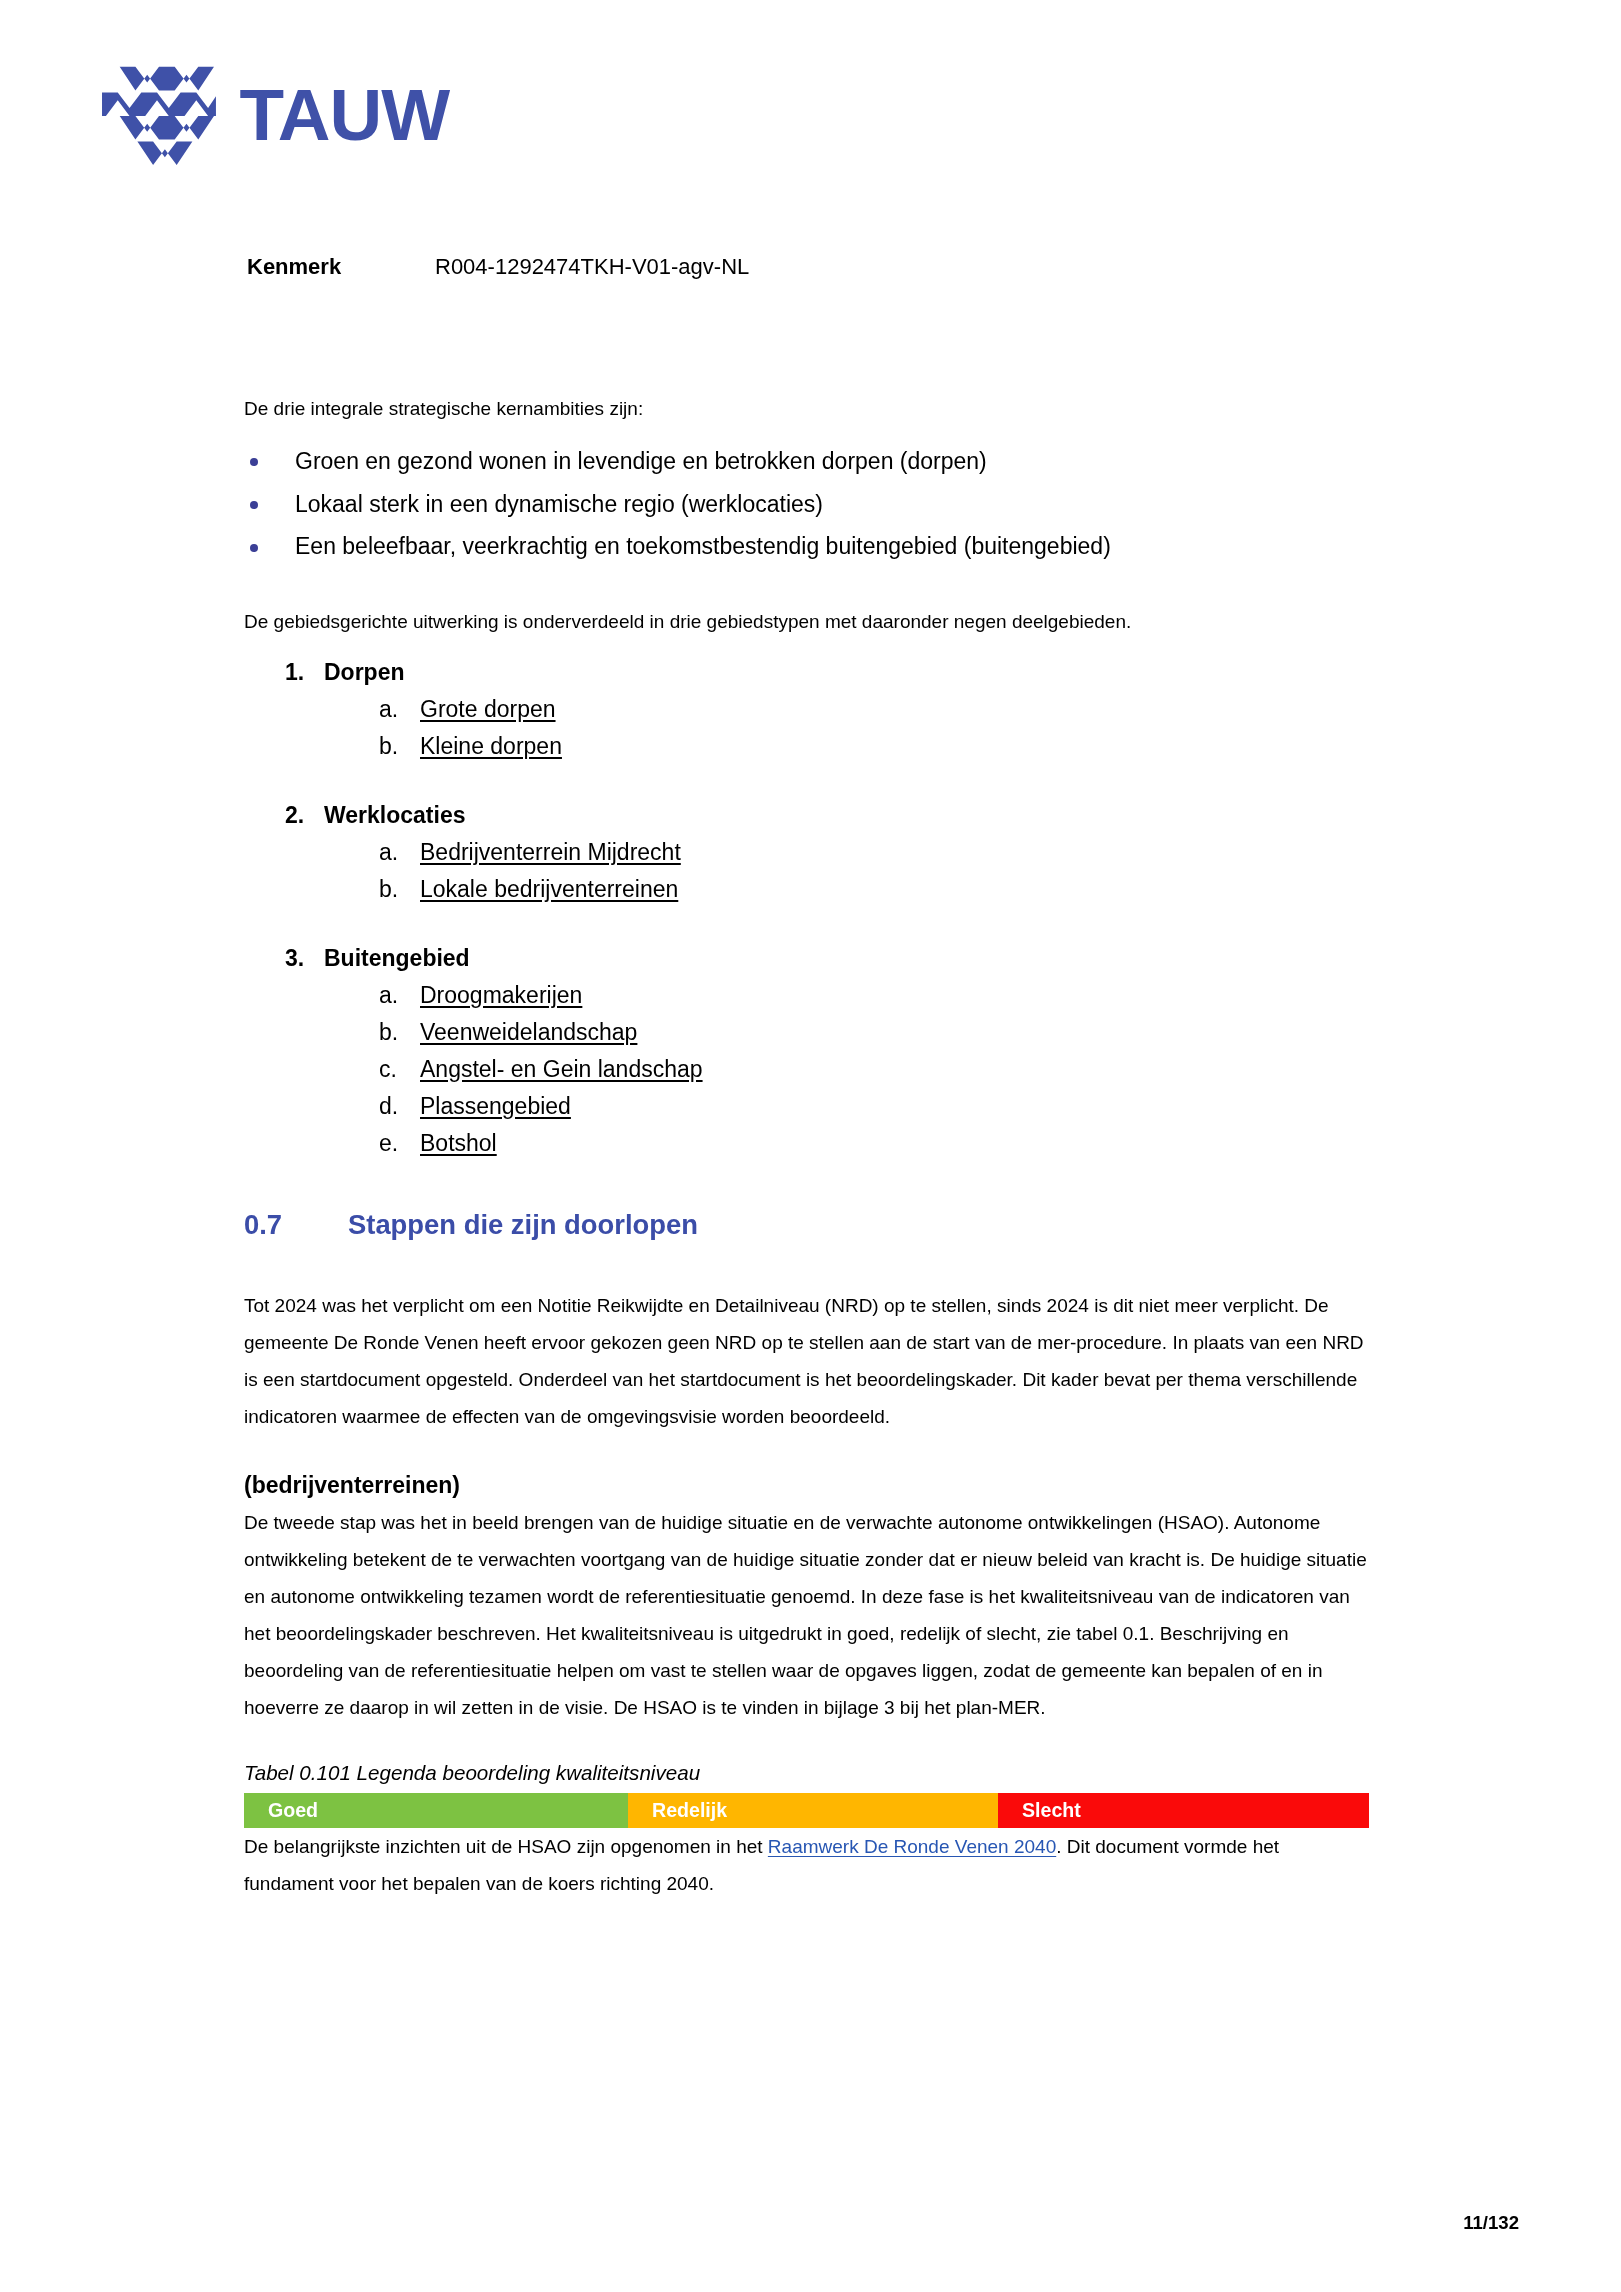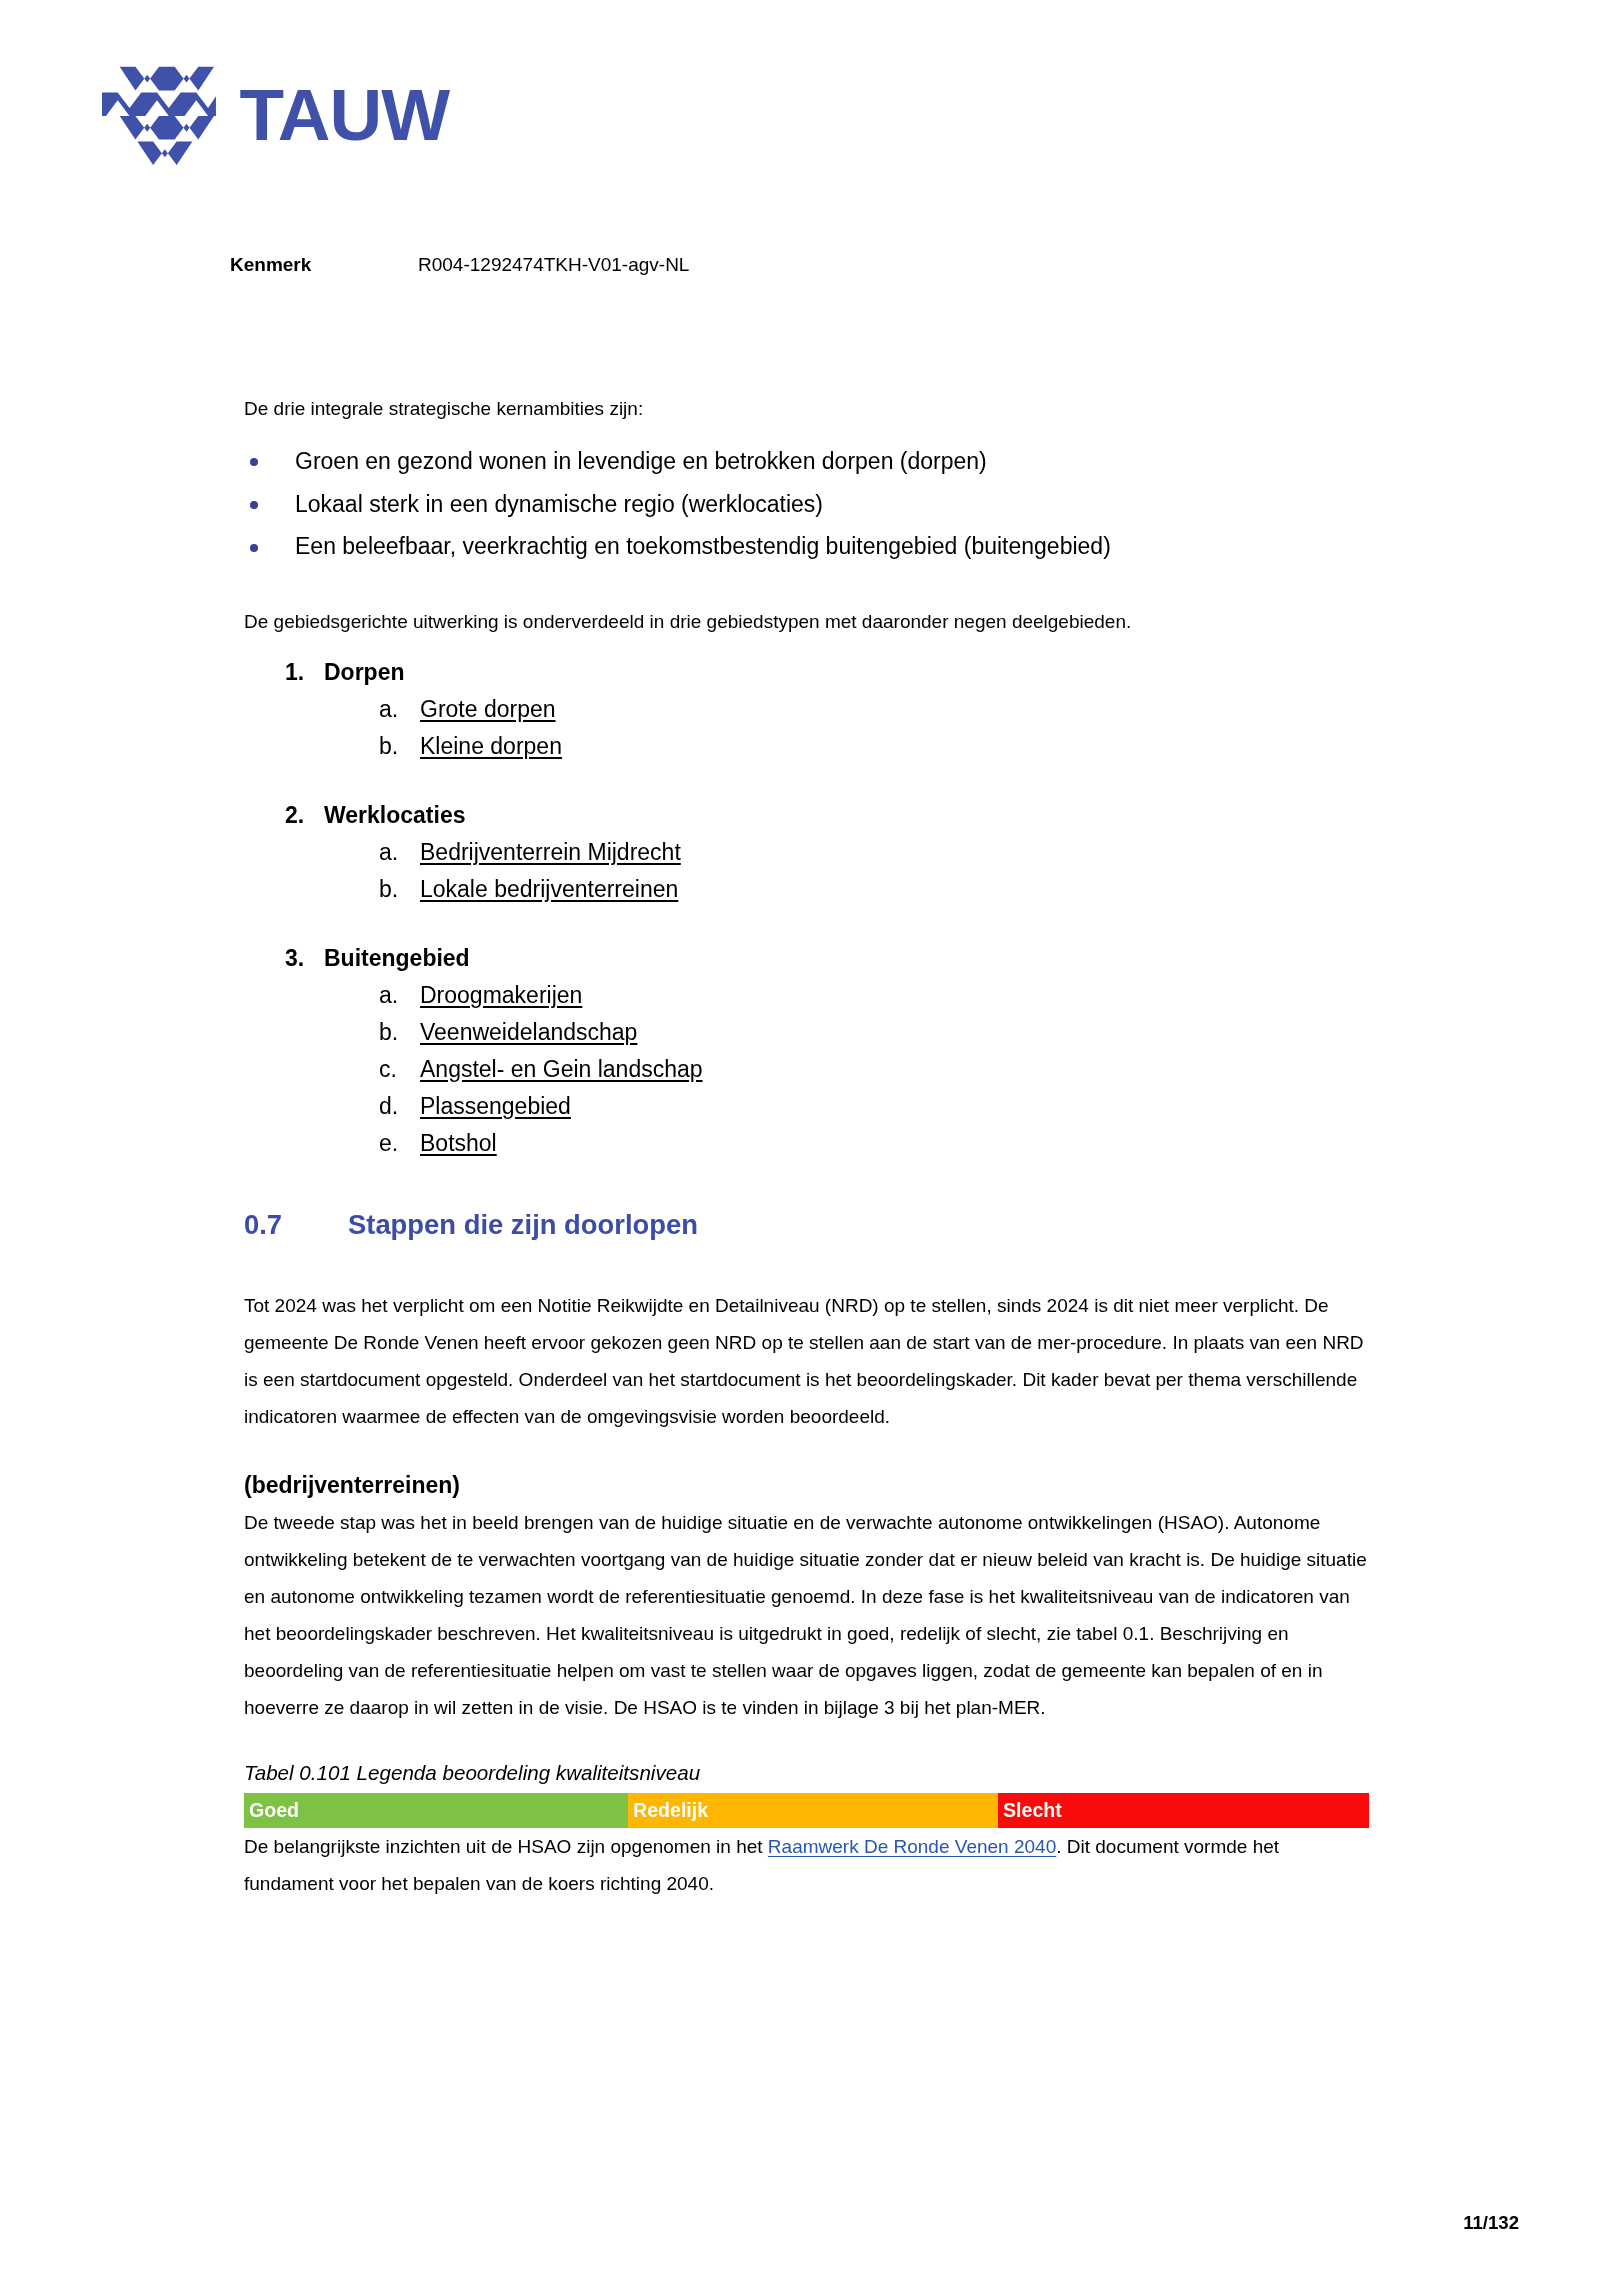--- a/index.html
+++ b/index.html
@@ -35,23 +35,23 @@
     font-weight: bold;
     letter-spacing: -1px;
     color: #3f51a8;
     line-height: 1;
     font-family: "Liberation Sans", sans-serif;
   }
 
   
   .kenmerk-row {
     position: absolute;
-    left: 230px;
+    left: 247px;
     top: 253px;
-    font-size: 19px;
+    font-size: 22px;
     line-height: 1.3;
     white-space: nowrap;
   }
   .kenmerk-label {
     font-weight: bold;
     display: inline-block;
     width: 188px;
   }
   .kenmerk-value { font-weight: normal; }
 
@@ -161,21 +161,21 @@
     height: 35px;
     margin-top: 3.9px;
     border-top: 2px solid #ffffff;
   }
   .legend-cell {
     display: flex;
     align-items: center;
     font-size: 19.6px;
     font-weight: bold;
     color: #ffffff;
-    padding-left: 5px;
+    padding-left: 24px;
     box-sizing: border-box;
   }
   .legend-cell.good    { width: 384px; }
   .legend-cell.fair    { width: 370px; }
   .legend-cell.poor    { flex: 1; }
 
   a.doclink {
     color: #2756b3;
     text-decoration: underline;
     text-underline-offset: 2.9px;

